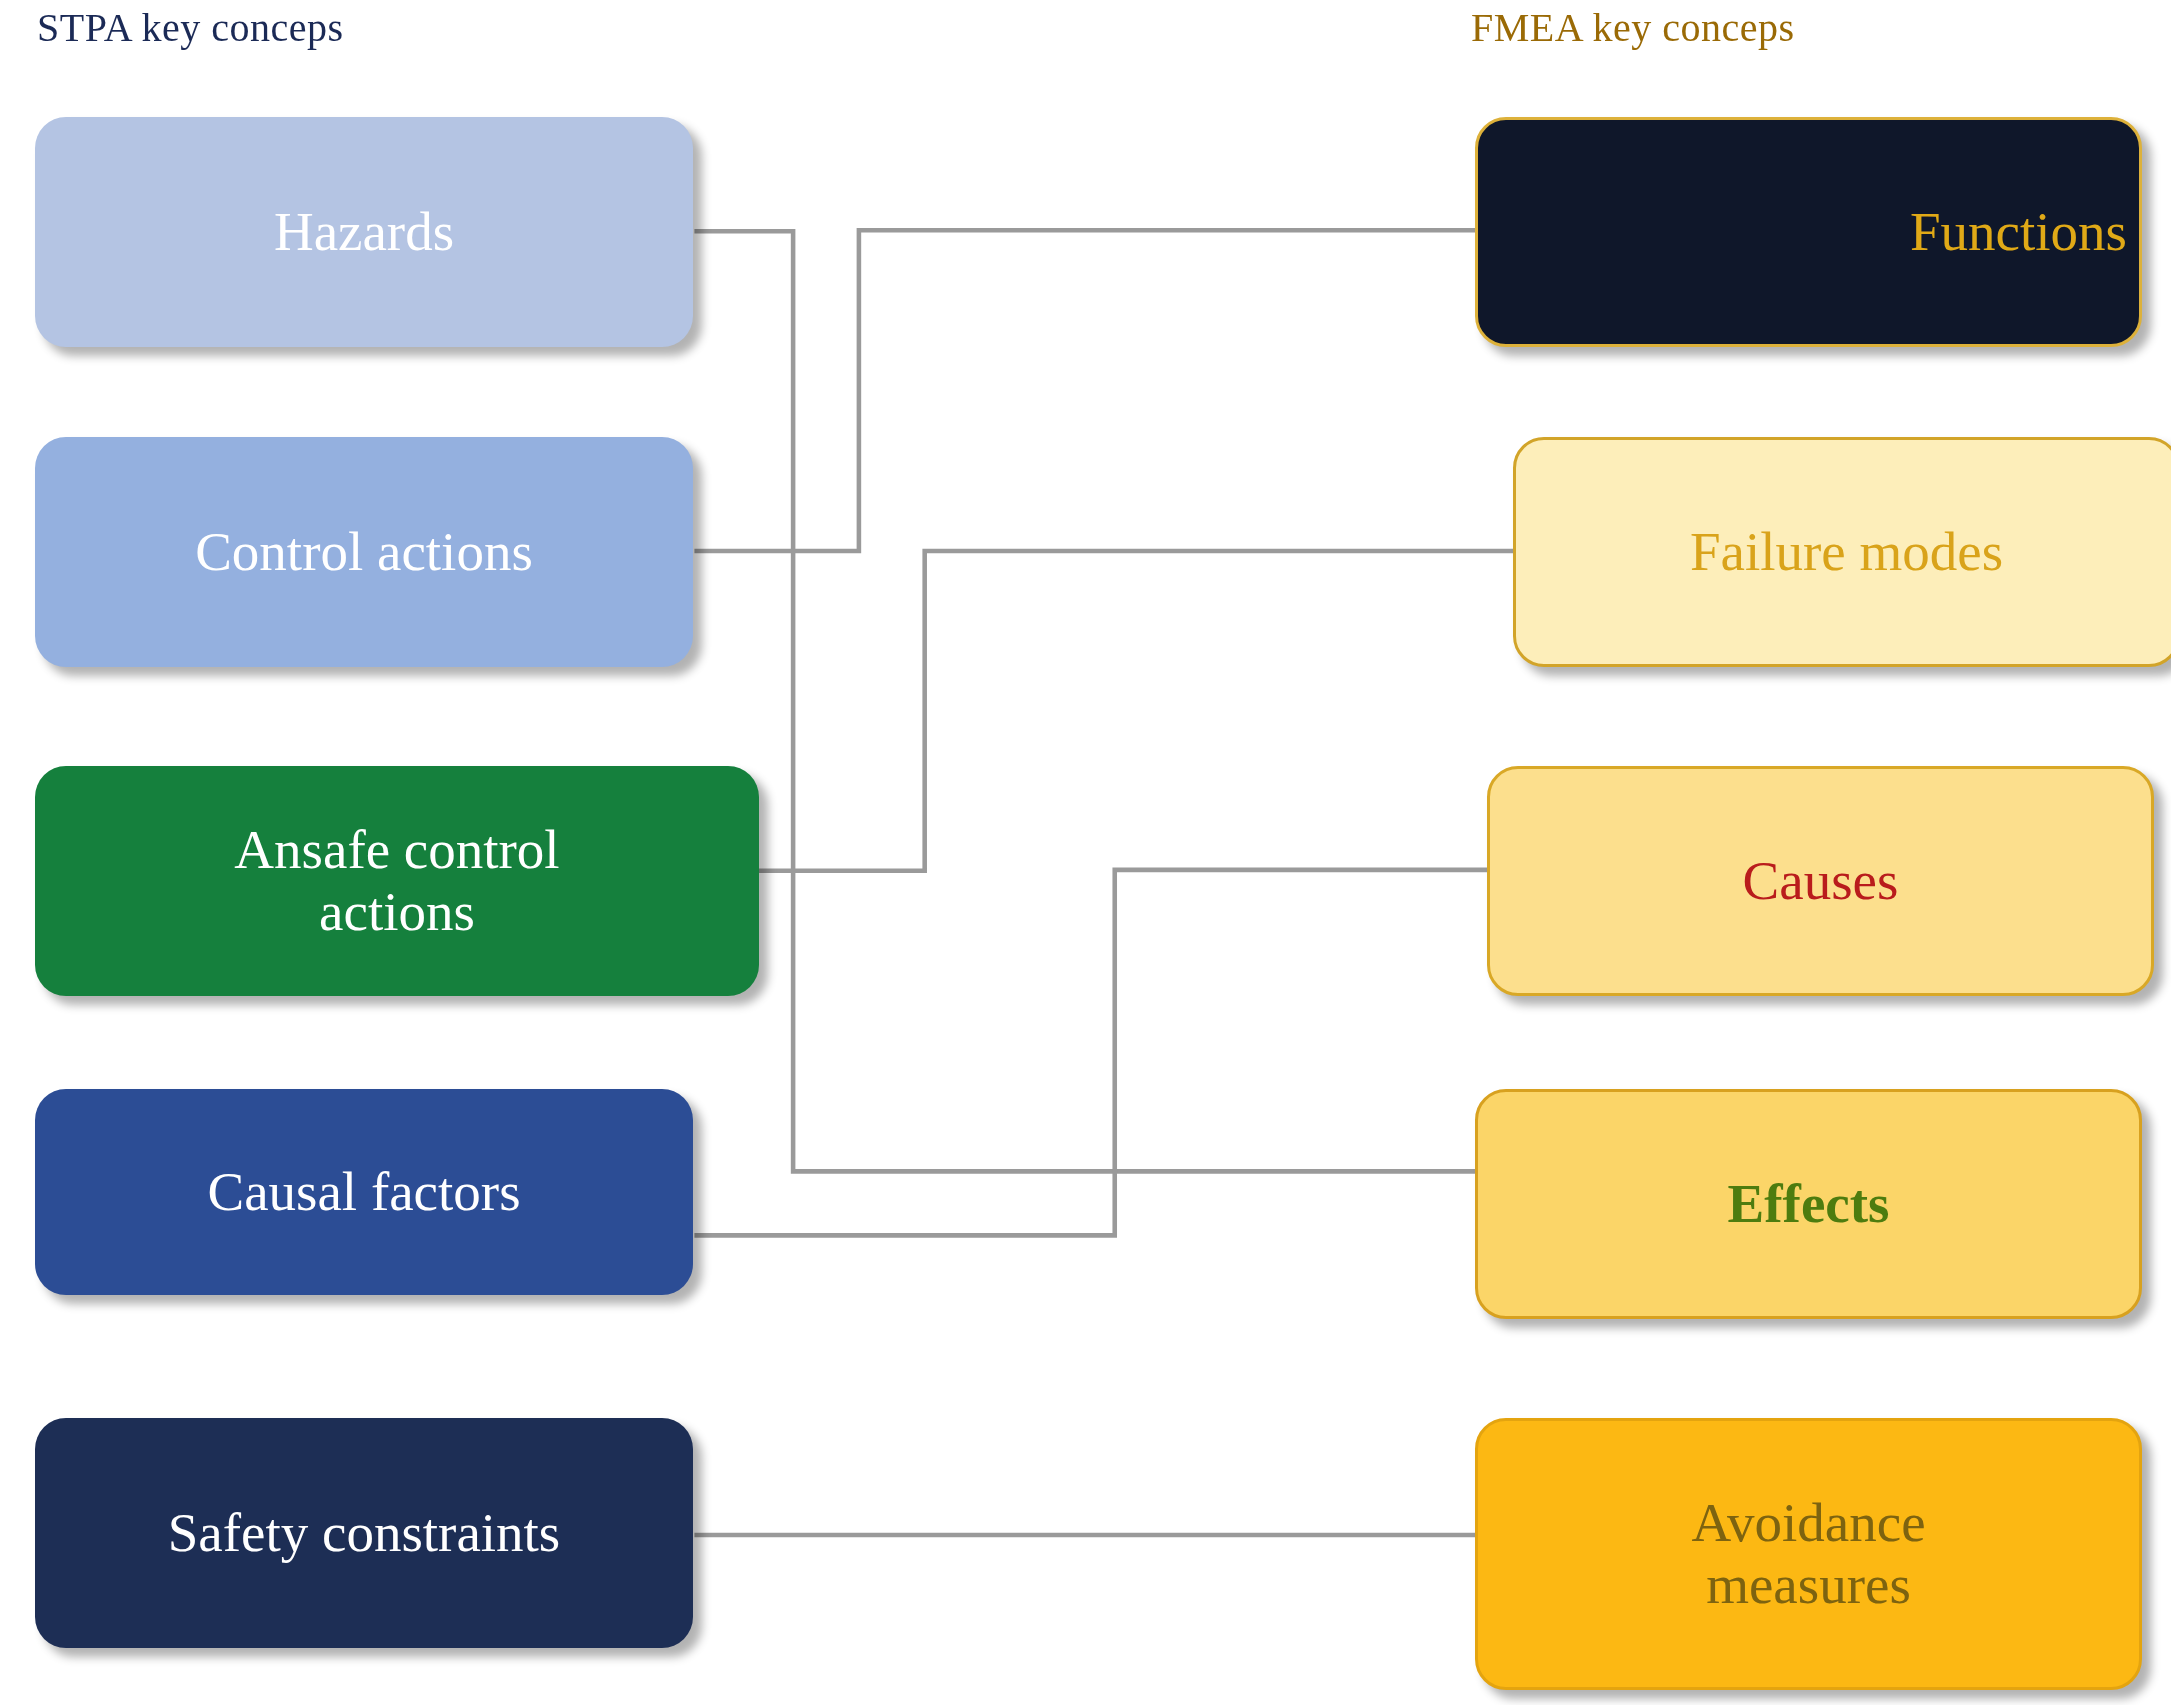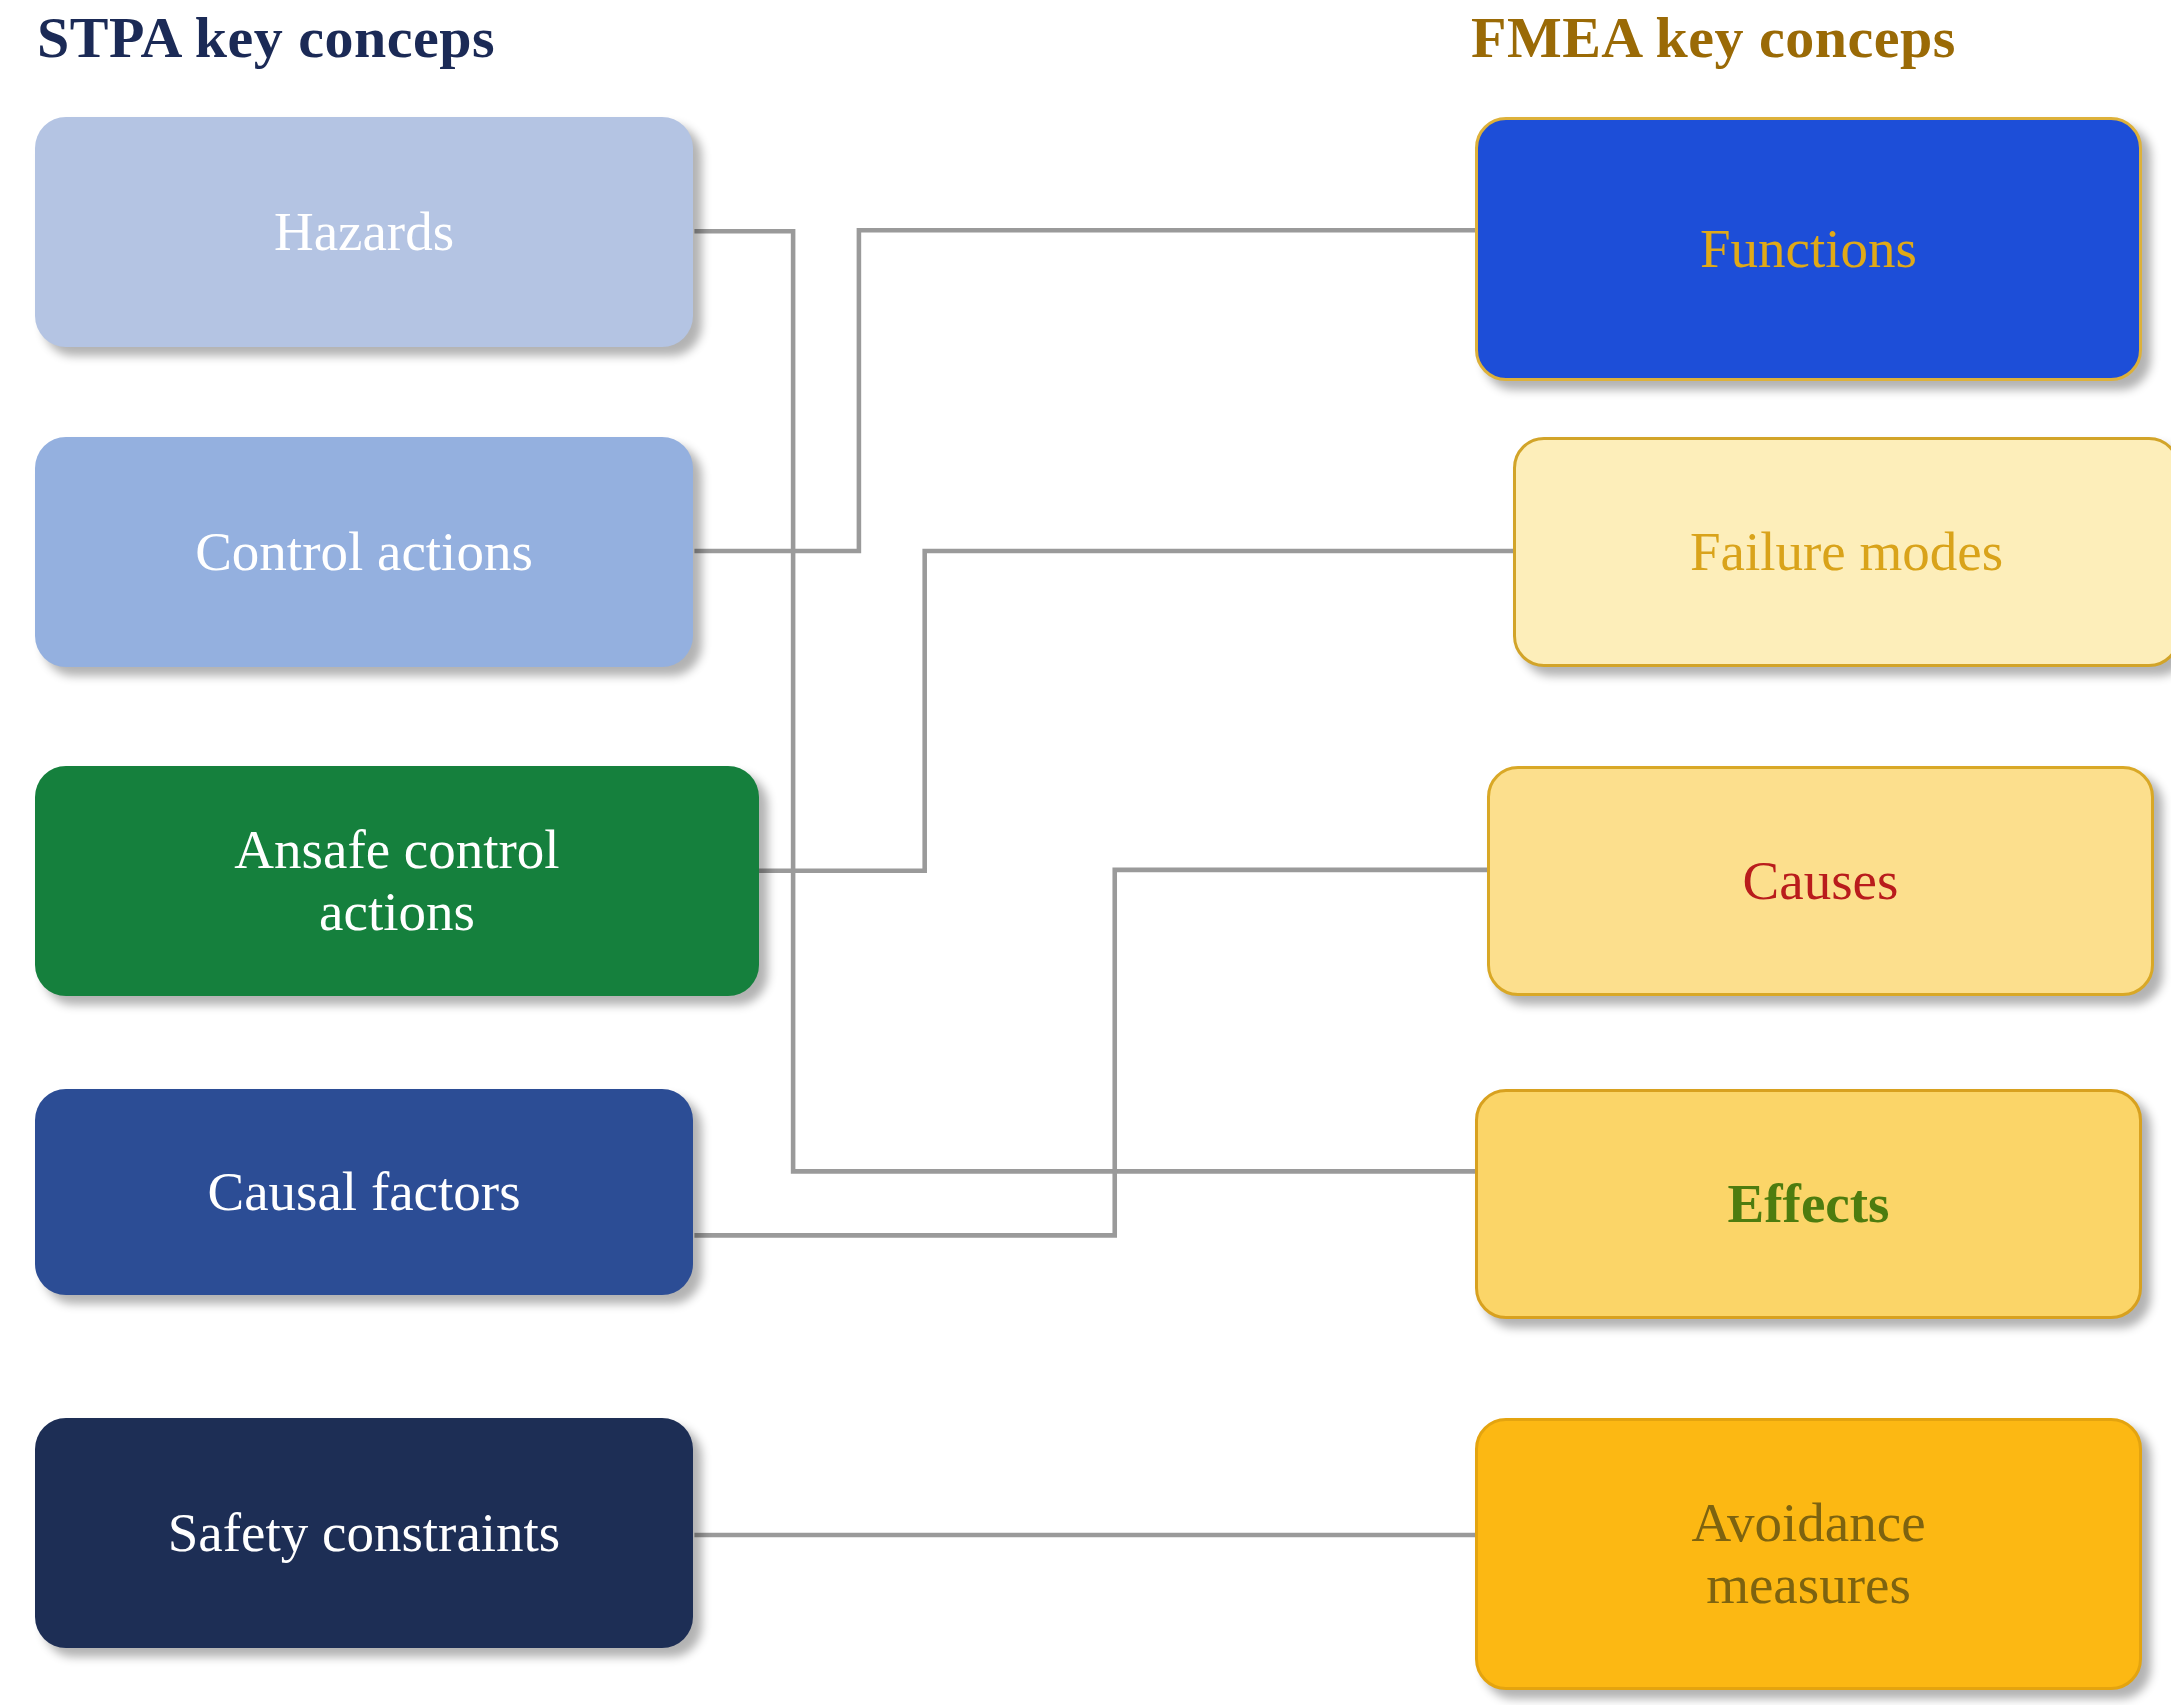--- a/index.html
+++ b/index.html
@@ -8,22 +8,22 @@
     width:2171px;height:1705px;
     background:#ffffff;
     font-family:"Liberation Serif","DejaVu Serif",serif;
     overflow:hidden;
   }
   #canvas{position:relative;width:2171px;height:1705px;}
 
   
   .col-title{
     position:absolute;
-    font-weight:700;
-    font-size:58px;
+    font-weight:400;
+    font-size:40px;
     letter-spacing:0.5px;
     white-space:nowrap;
   }
   #title-stpa{left:37px;top:3.7px;color:#1b2a56;}
   #title-fmea{left:1471px;top:3.7px;color:#9a6a06;}
 
   
   .node{
     position:absolute;
     box-sizing:border-box;
@@ -81,21 +81,21 @@
         <span>Ansafe control<br>actions</span>
       </div>
       <div class="node stpa" style="left: 35px; top: 1089px; width: 658px; height: 206px; background: rgb(44, 77, 149); color: rgb(255, 255, 255);">
         <span>Causal factors</span>
       </div>
       <div class="node stpa" style="left: 35px; top: 1418px; width: 658px; height: 230px; background: rgb(29, 46, 85); color: rgb(255, 255, 255);">
         <span>Safety constraints</span>
       </div>
     </div>
   <div id="fmea-column">
-      <div class="node fmea" style="left: 1475px; top: 117px; width: 667px; height: 264px; background: #1d4ed8; color: rgb(224, 169, 23); border-color: rgb(221, 177, 58);">
+      <div class="node fmea" style="left: 1475px; top: 117px; width: 667px; height: 230px; background: #0f172a; color: rgb(224, 169, 23); border-color: rgb(221, 177, 58); justify-content: flex-end;">
         <span>Functions</span>
       </div>
       <div class="node fmea" style="left: 1475px; top: 437px; width: 667px; height: 230px; background: rgb(253, 238, 186); color: rgb(217, 163, 26); border-color: rgb(210, 164, 41); margin-left: 38px;">
         <span>Failure modes</span>
       </div>
       <div class="node fmea" style="left: 1475px; top: 766px; width: 667px; height: 230px; background: rgb(252, 223, 141); color: #b91c1c; border-color: rgb(217, 168, 38); margin-left: 12px;">
         <span>Causes</span>
       </div>
       <div class="node fmea" style="left: 1475px; top: 1089px; width: 667px; height: 230px; background: rgb(251, 213, 104); color: #4d7c0f; border-color: rgb(216, 161, 31); font-weight: bold;">
         <span>Effects</span>

